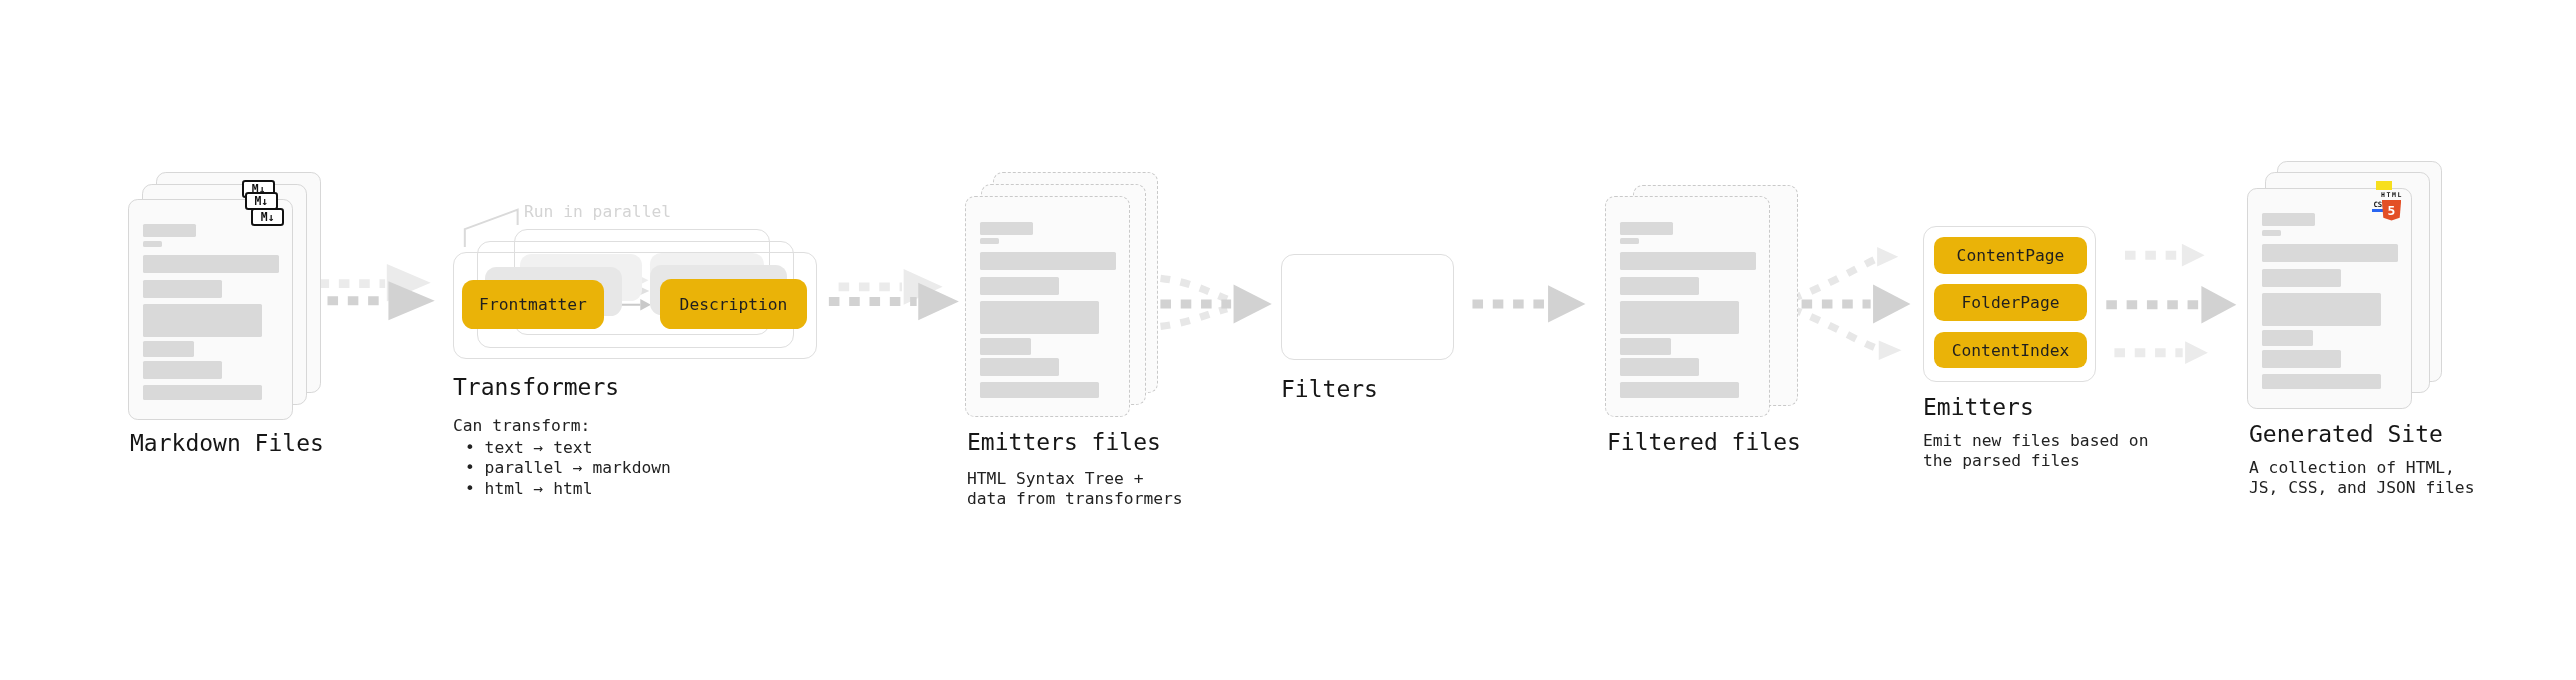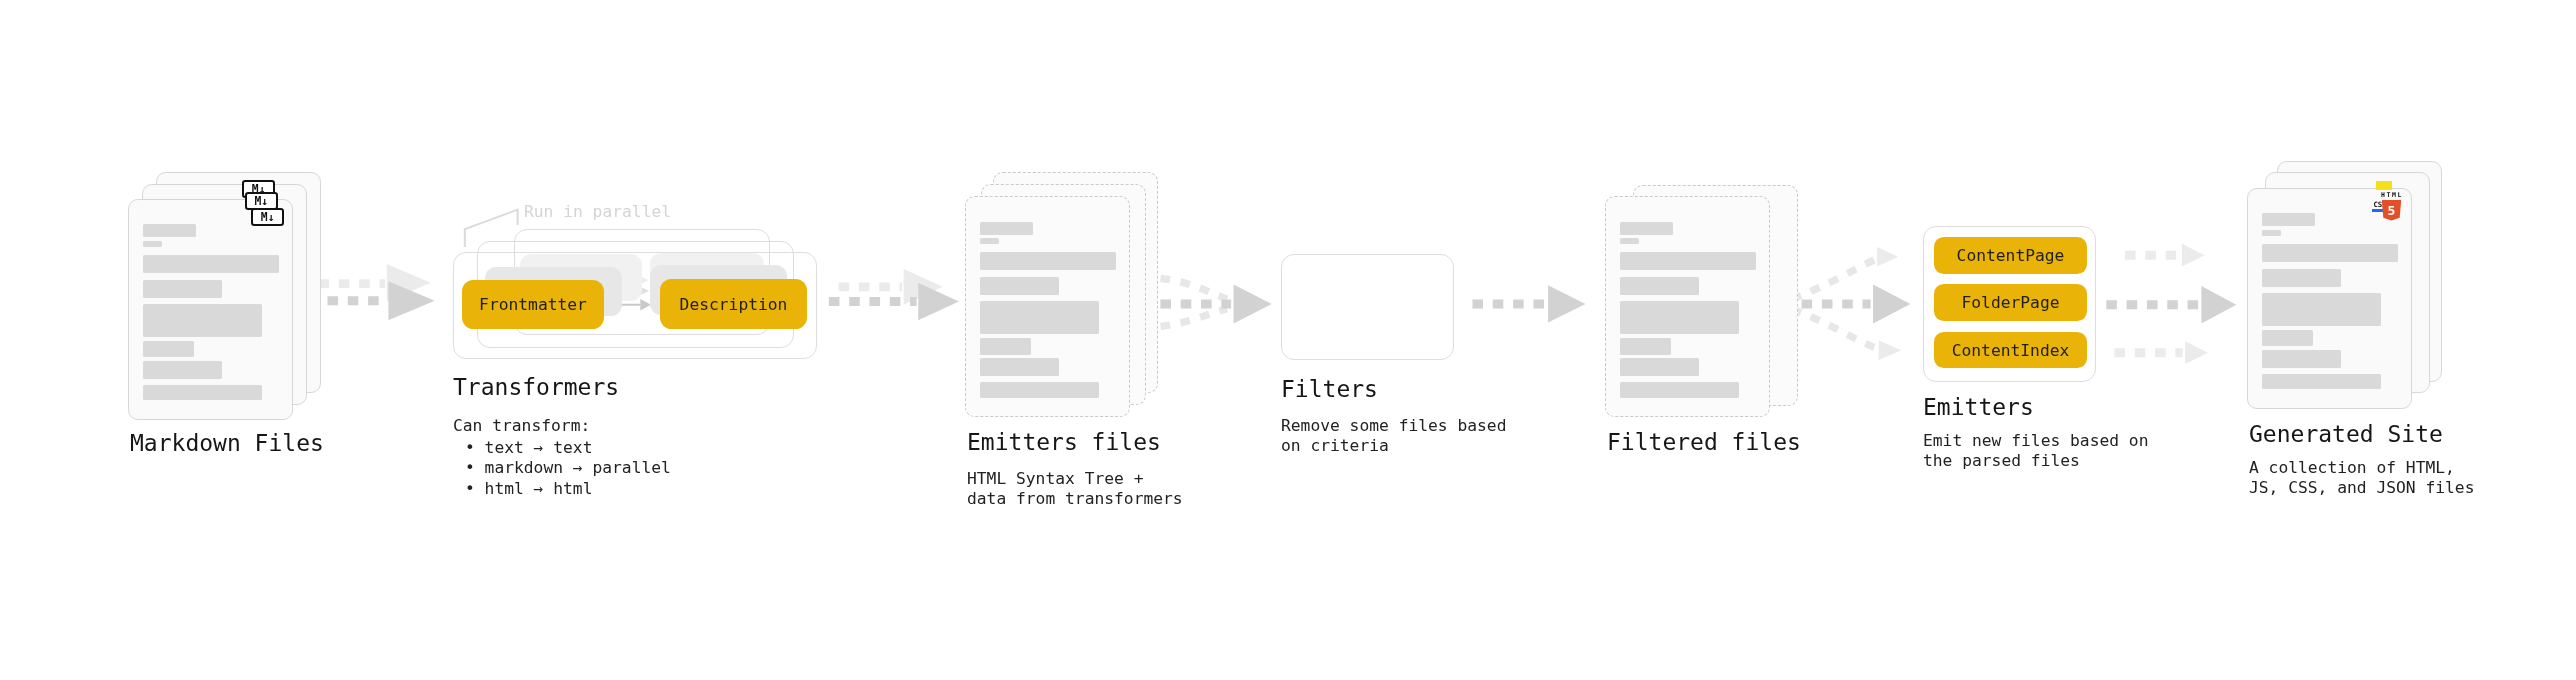--- a/index.html
+++ b/index.html
@@ -161,21 +161,21 @@
   <div class="pill ghost1" style="left:485px;top:267px;width:137px;height:49px"></div>
   <div class="pill ghost1" style="left:650px;top:265px;width:137px;height:50px"></div>
 
   <div class="frame" style="left:453px;top:252px;width:364px;height:107px"></div>
   <div class="pill" style="left:462px;top:280px;width:142px;height:49px">Frontmatter</div>
   <div class="pill" style="left:660px;top:279px;width:147px;height:50px">Description</div>
 
   <div class="heading" style="left:453px;top:375px">Transformers</div>
   <div class="desc" style="left:453px;top:416px">Can transform:</div>
   <div class="desc" style="left:465px;top:438px">• text → text</div>
-  <div class="desc" style="left:465px;top:458px">• markdown → parallel</div>
+  <div class="desc" style="left:465px;top:458px">• parallel → markdown</div>
   <div class="desc" style="left:465px;top:479px">• html → html</div>
 
   <div class="stack" style="left:965px;top:172px;width:195px;height:245px">
     <div class="doc-card dashed" style="left:28.4px;top:0"></div>
     <div class="doc-card dashed" style="left:16.3px;top:12.2px"></div>
     <div class="doc-card dashed" style="left:0;top:24.4px">
         <div class="bar b1"></div>
         <div class="bar b2"></div>
         <div class="bar b3"></div>
         <div class="bar b4"></div>
@@ -184,22 +184,20 @@
         <div class="bar b7"></div>
         <div class="bar b8"></div>
       </div>
   </div>
   <div class="heading" style="left:967px;top:430px">Emitters files</div>
   <div class="desc" style="left:967px;top:469px">HTML Syntax Tree +
 data from transformers</div>
 
   <div class="frame" style="left:1281px;top:254px;width:173px;height:106px"></div>
   <div class="heading" style="left:1281px;top:377px">Filters</div>
-  <div class="desc" style="left:1281px;top:416px">Remove some files based
-on criteria</div>
 
   <div class="stack" style="left:1605px;top:185px;width:195px;height:234px">
     <div class="doc-card dashed" style="left:28.4px;top:0"></div>
     <div class="doc-card dashed" style="left:0;top:11.4px">
         <div class="bar b1"></div>
         <div class="bar b2"></div>
         <div class="bar b3"></div>
         <div class="bar b4"></div>
         <div class="bar b5"></div>
         <div class="bar b6"></div>

